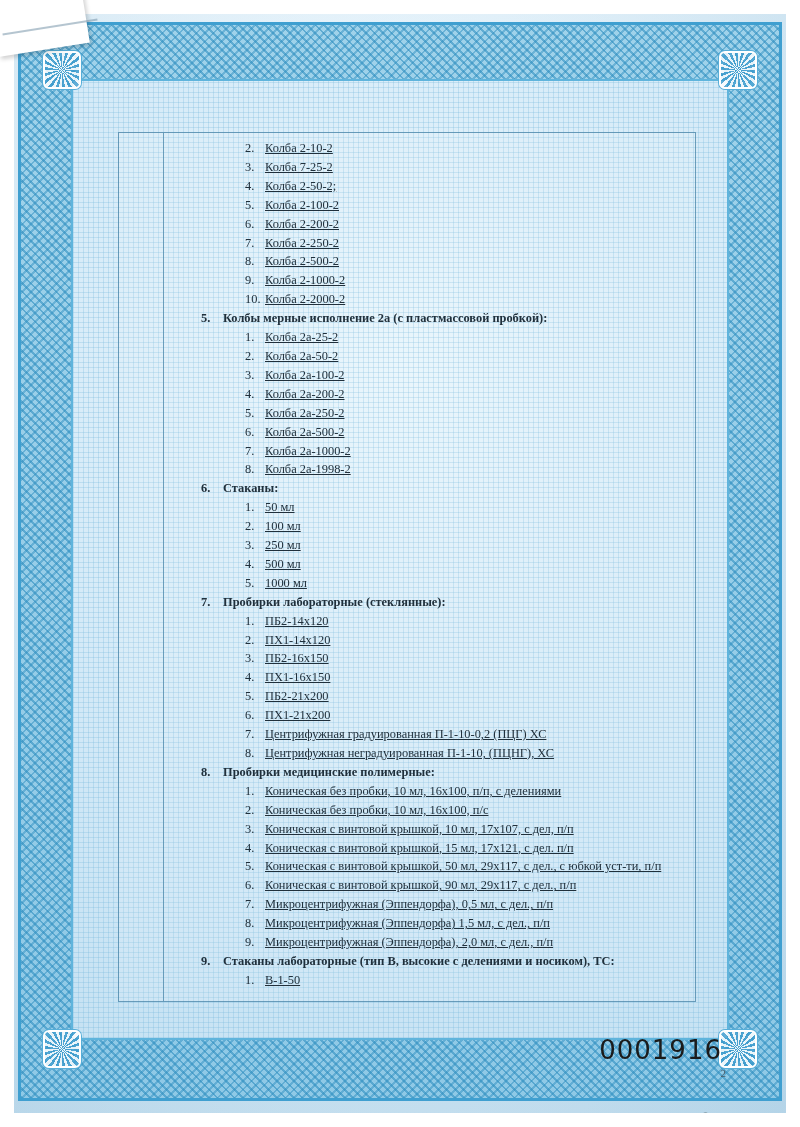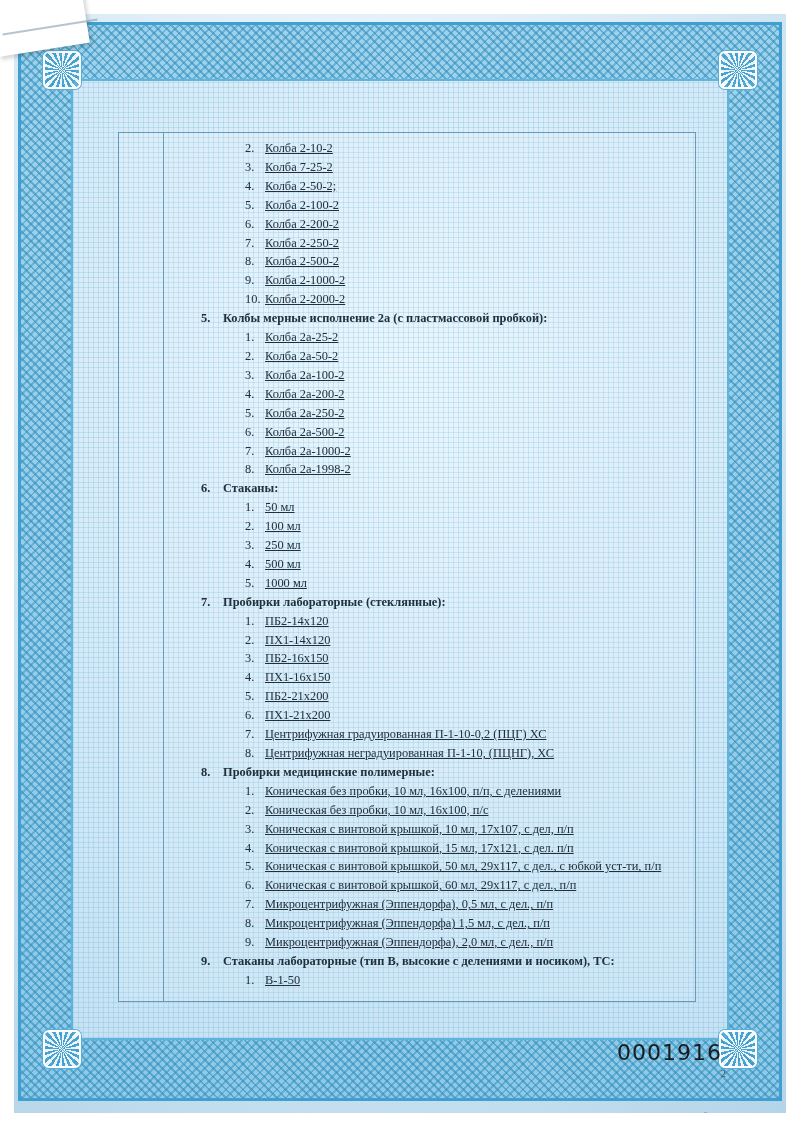--- a/index.html
+++ b/index.html
@@ -175,21 +175,21 @@
 
   
   .lead .sub { margin-left: 70px; }
 
   
   #serial {
     position: absolute;
     right: 78px;
     bottom: 62px;
     font-family: "DejaVu Sans", sans-serif;
-    font-size: 22px;
+    font-size: 26px;
     letter-spacing: 1px;
     color: #1b1b1b;
     font-weight: 400;
   }
 
   #page-mark {
     position: absolute;
     right: 74px;
     bottom: 48px;
     font-size: 11px;
@@ -383,21 +383,21 @@
           <div class="sub">
             <span class="sub-num">4.</span>
             <span class="sub-text">Коническая с винтовой крышкой, 15 мл, 17х121, с дел. п/п</span>
           </div>
           <div class="sub">
             <span class="sub-num">5.</span>
             <span class="sub-text">Коническая с винтовой крышкой, 50 мл, 29х117, с дел., с юбкой уст-ти, п/п</span>
           </div>
           <div class="sub">
             <span class="sub-num">6.</span>
-            <span class="sub-text">Коническая с винтовой крышкой, 60 мл, 29х117, с дел., п/п</span>
+            <span class="sub-text">Коническая с винтовой крышкой, 90 мл, 29х117, с дел., п/п</span>
           </div>
           <div class="sub">
             <span class="sub-num">7.</span>
             <span class="sub-text">Микроцентрифужная (Эппендорфа), 0,5 мл, с дел., п/п</span>
           </div>
           <div class="sub">
             <span class="sub-num">8.</span>
             <span class="sub-text">Микроцентрифужная (Эппендорфа) 1,5 мл, с дел., п/п</span>
           </div>
           <div class="sub">

